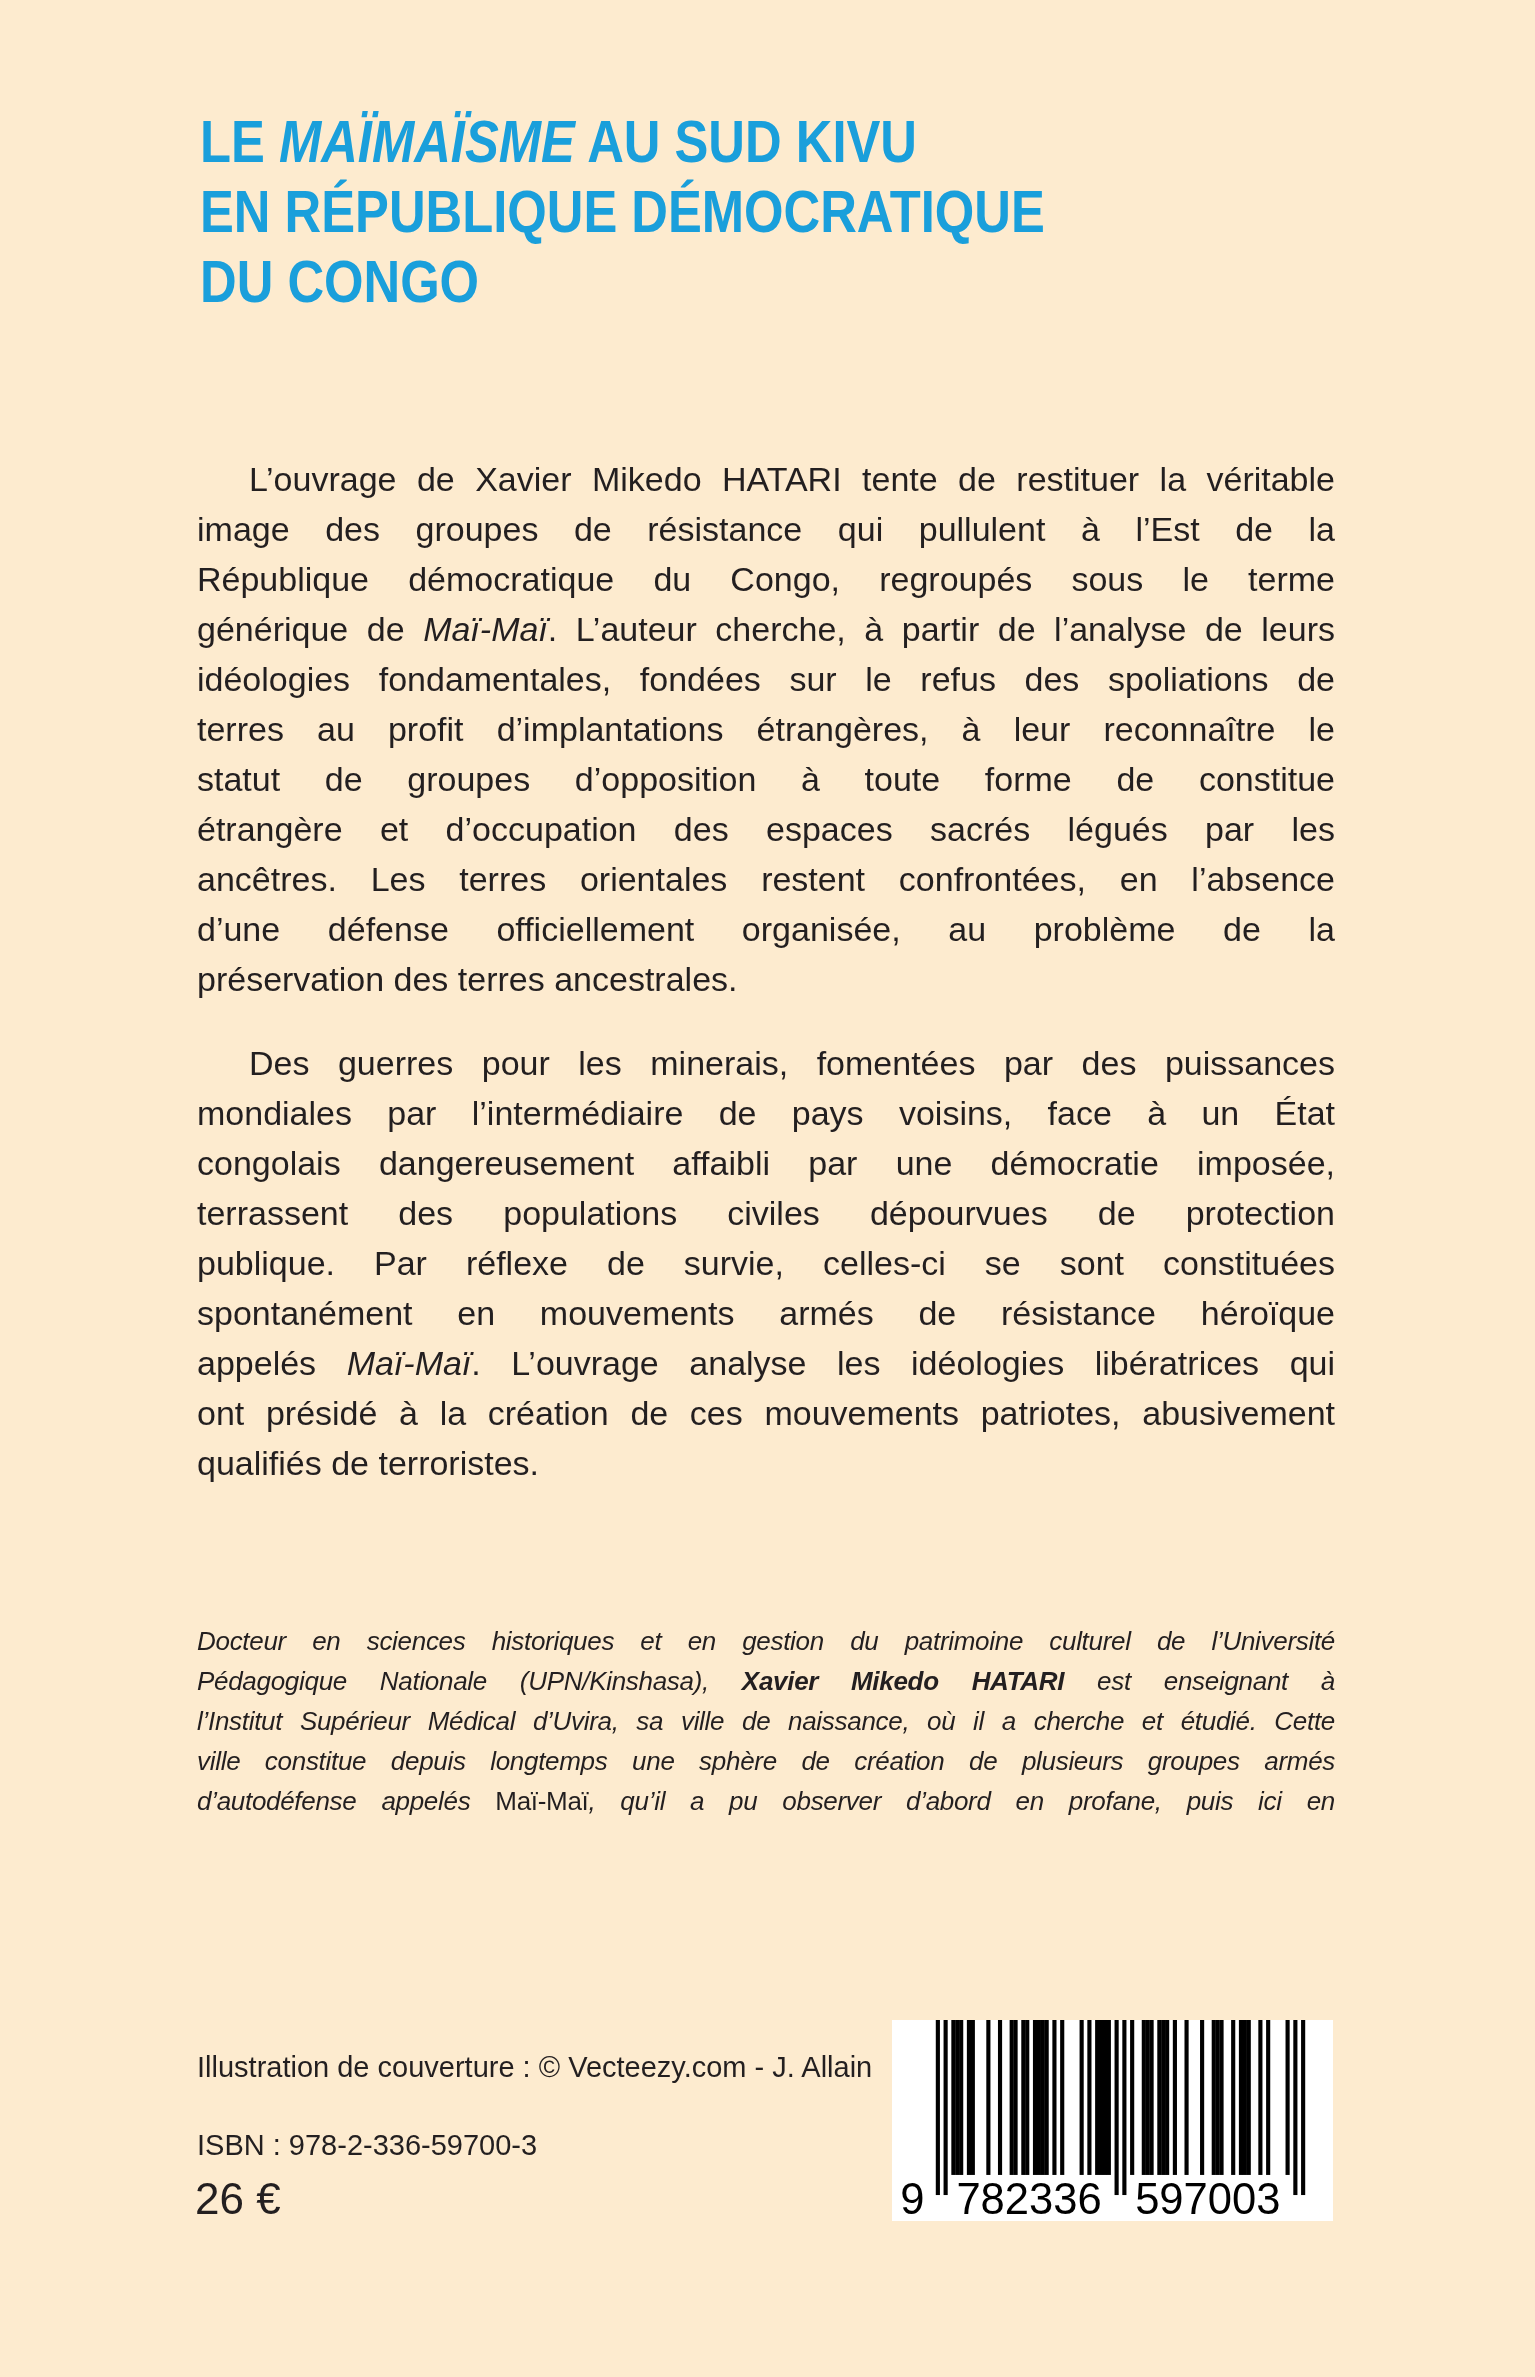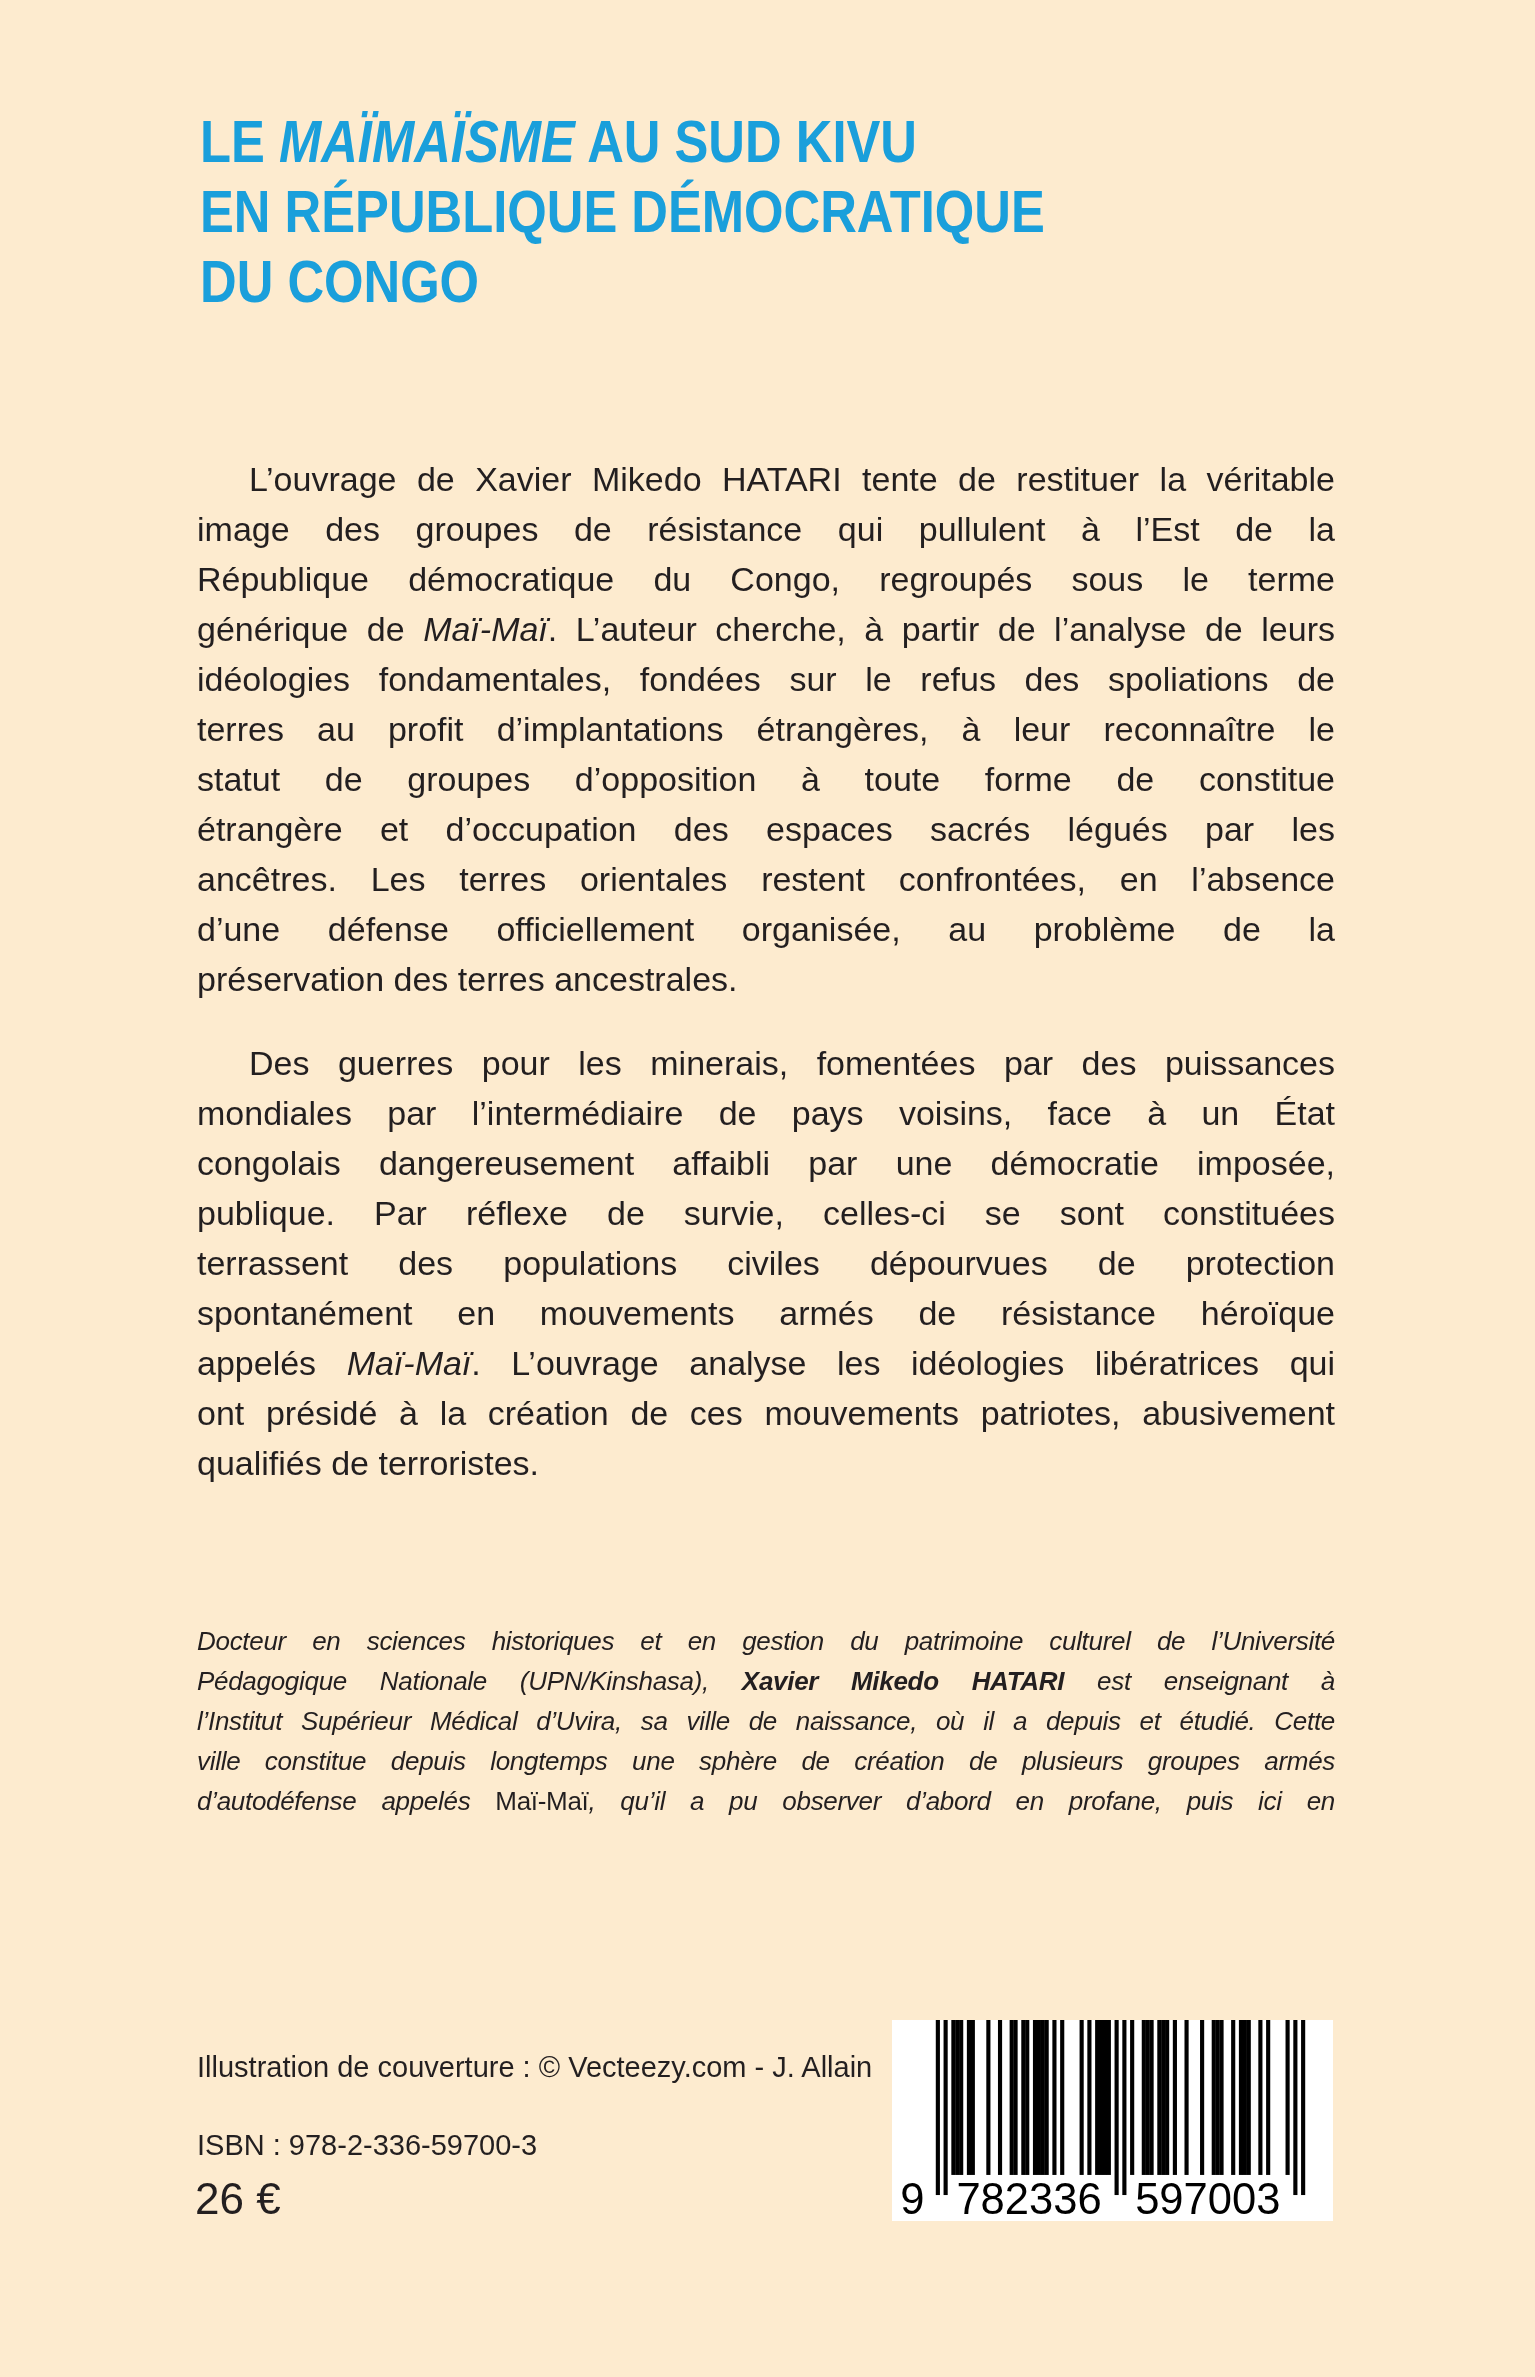--- a/index.html
+++ b/index.html
@@ -79,31 +79,31 @@
     <span class="ln"><span>statut de groupes d’opposition à toute forme de constitue</span></span>
     <span class="ln"><span>étrangère et d’occupation des espaces sacrés légués par les</span></span>
     <span class="ln"><span>ancêtres. Les terres orientales restent confrontées, en l’absence</span></span>
     <span class="ln"><span>d’une défense officiellement organisée, au problème de la</span></span>
     <span class="ln last"><span>préservation des terres ancestrales.</span></span>
   </div>
 <div class="col para body-text p2" id="p2">
     <span class="ln indent"><span>Des guerres pour les minerais, fomentées par des puissances</span></span>
     <span class="ln"><span>mondiales par l’intermédiaire de pays voisins, face à un État</span></span>
     <span class="ln"><span>congolais dangereusement affaibli par une démocratie imposée,</span></span>
+    <span class="ln"><span>terrassent des populations civiles dépourvues de protection</span></span>
     <span class="ln"><span>publique. Par réflexe de survie, celles-ci se sont constituées</span></span>
-    <span class="ln"><span>terrassent des populations civiles dépourvues de protection</span></span>
     <span class="ln"><span>spontanément en mouvements armés de résistance héroïque</span></span>
     <span class="ln"><span>appelés </span><em>Maï-Maï</em><span>. L’ouvrage analyse les idéologies libératrices qui</span></span>
     <span class="ln"><span>ont présidé à la création de ces mouvements patriotes, abusivement</span></span>
     <span class="ln last"><span>qualifiés de terroristes.</span></span>
   </div>
 <div class="col para bio" id="bio">
     <span class="ln"><span>Docteur en sciences historiques et en gestion du patrimoine culturel de l’Université</span></span>
     <span class="ln"><span>Pédagogique Nationale (UPN/Kinshasa), </span><b>Xavier Mikedo HATARI</b><span> est enseignant à</span></span>
-    <span class="ln"><span>l’Institut Supérieur Médical d’Uvira, sa ville de naissance, où il a depuis et étudié. Cette</span></span>
+    <span class="ln"><span>l’Institut Supérieur Médical d’Uvira, sa ville de naissance, où il a cherche et étudié. Cette</span></span>
     <span class="ln"><span>ville constitue depuis longtemps une sphère de création de plusieurs groupes armés</span></span>
     <span class="ln"><span>d’autodéfense appelés </span><span class="roman">Maï-Maï</span><span>, qu’il a pu observer d’abord en profane, puis ici en</span></span>
   </div>
 
 <div class="credit">Illustration de couverture : © Vecteezy.com - J. Allain</div>
 <div class="isbn">ISBN : 978-2-336-59700-3</div>
 <div class="price">26 €</div>
 
 <div class="barcode">
   <svg id="barcode-svg" width="441" height="201" viewBox="0 0 526 240">

